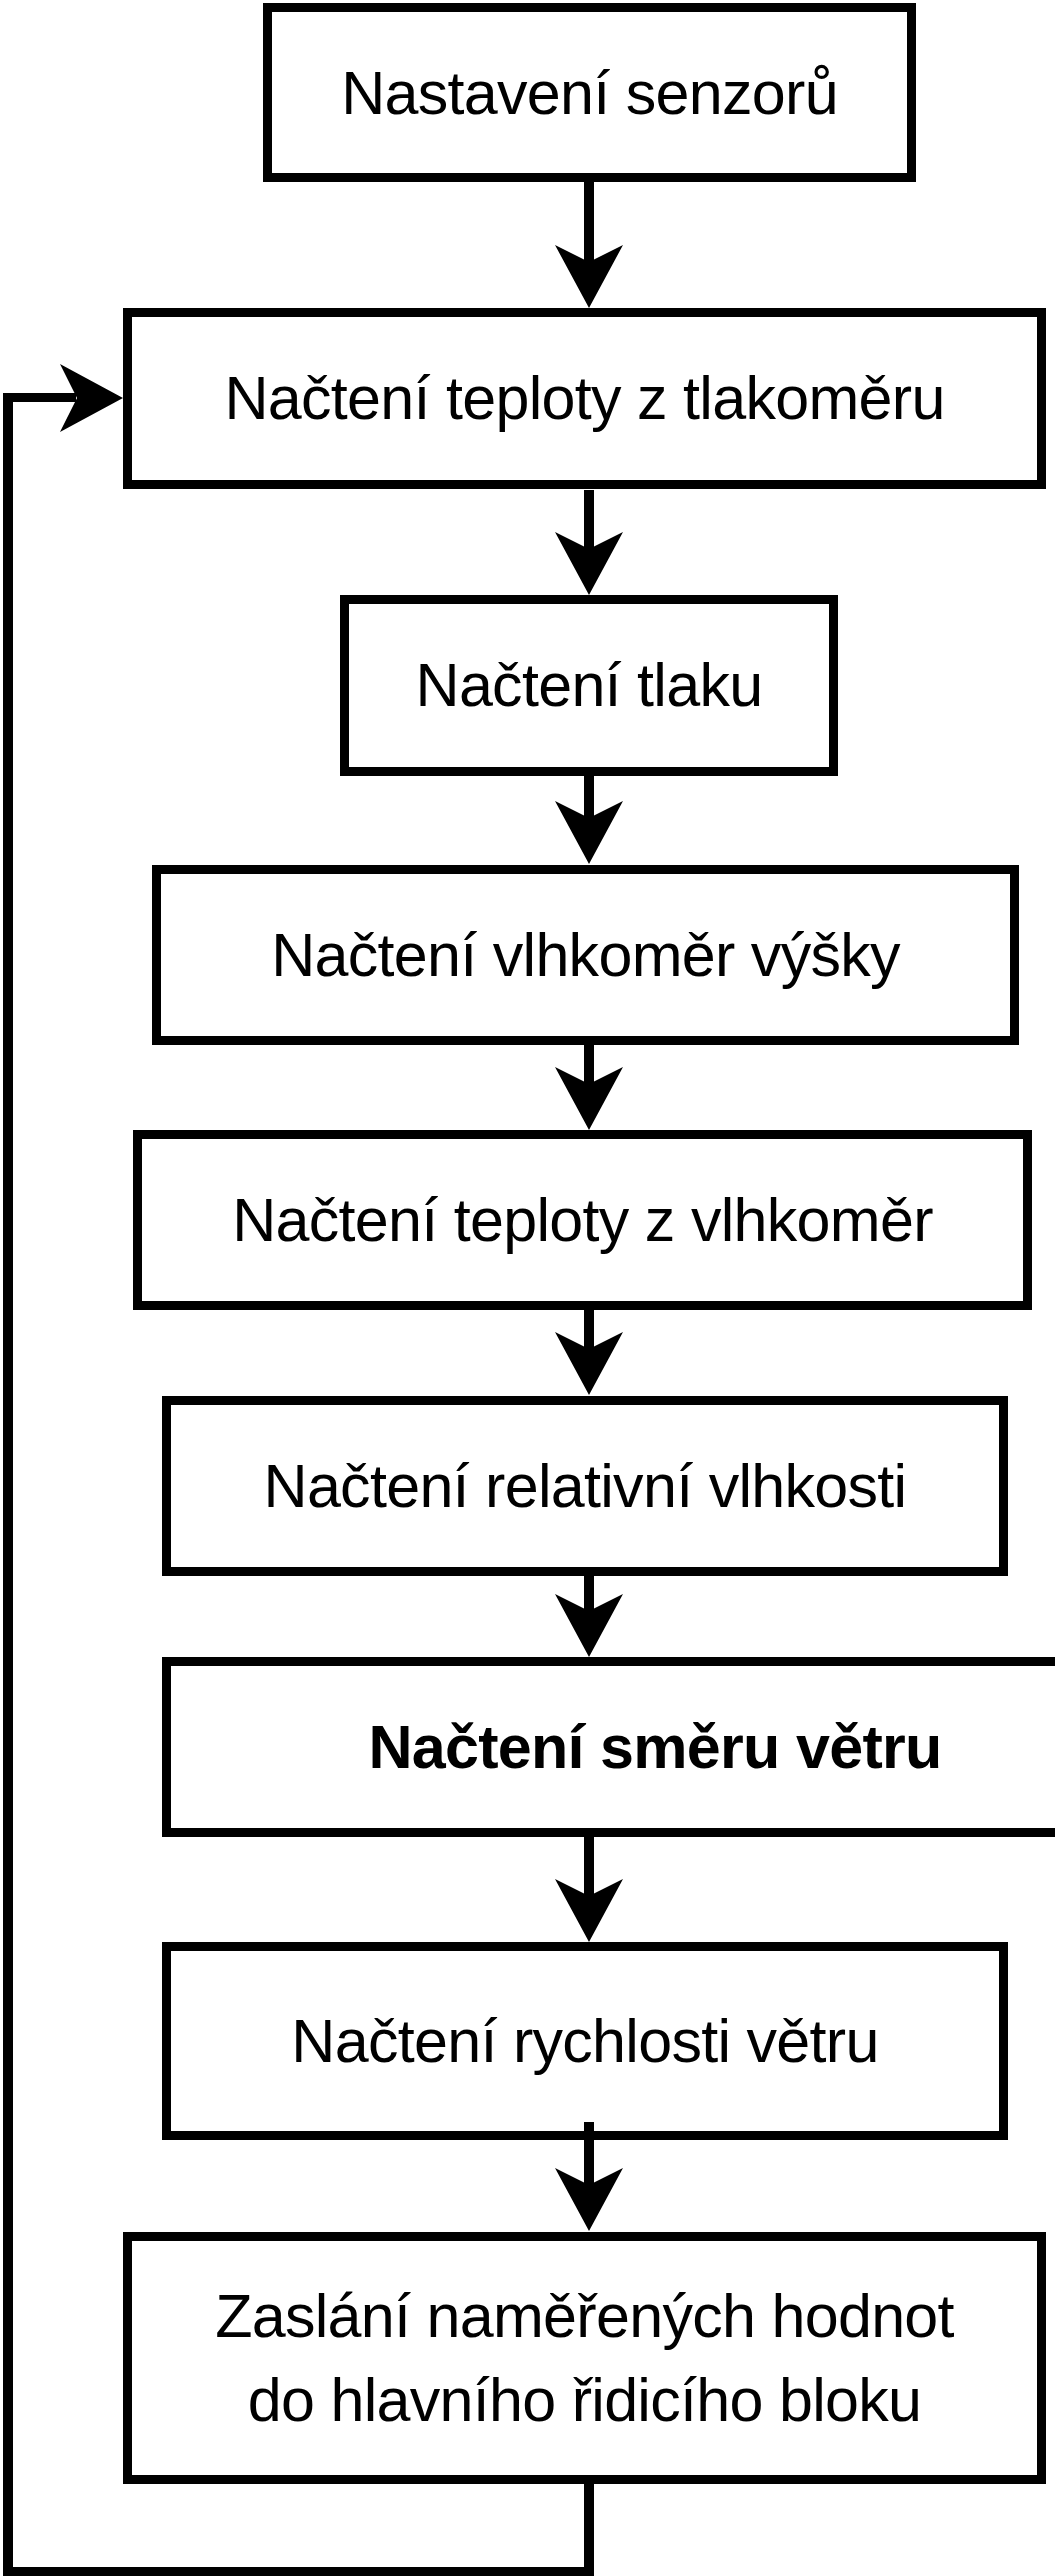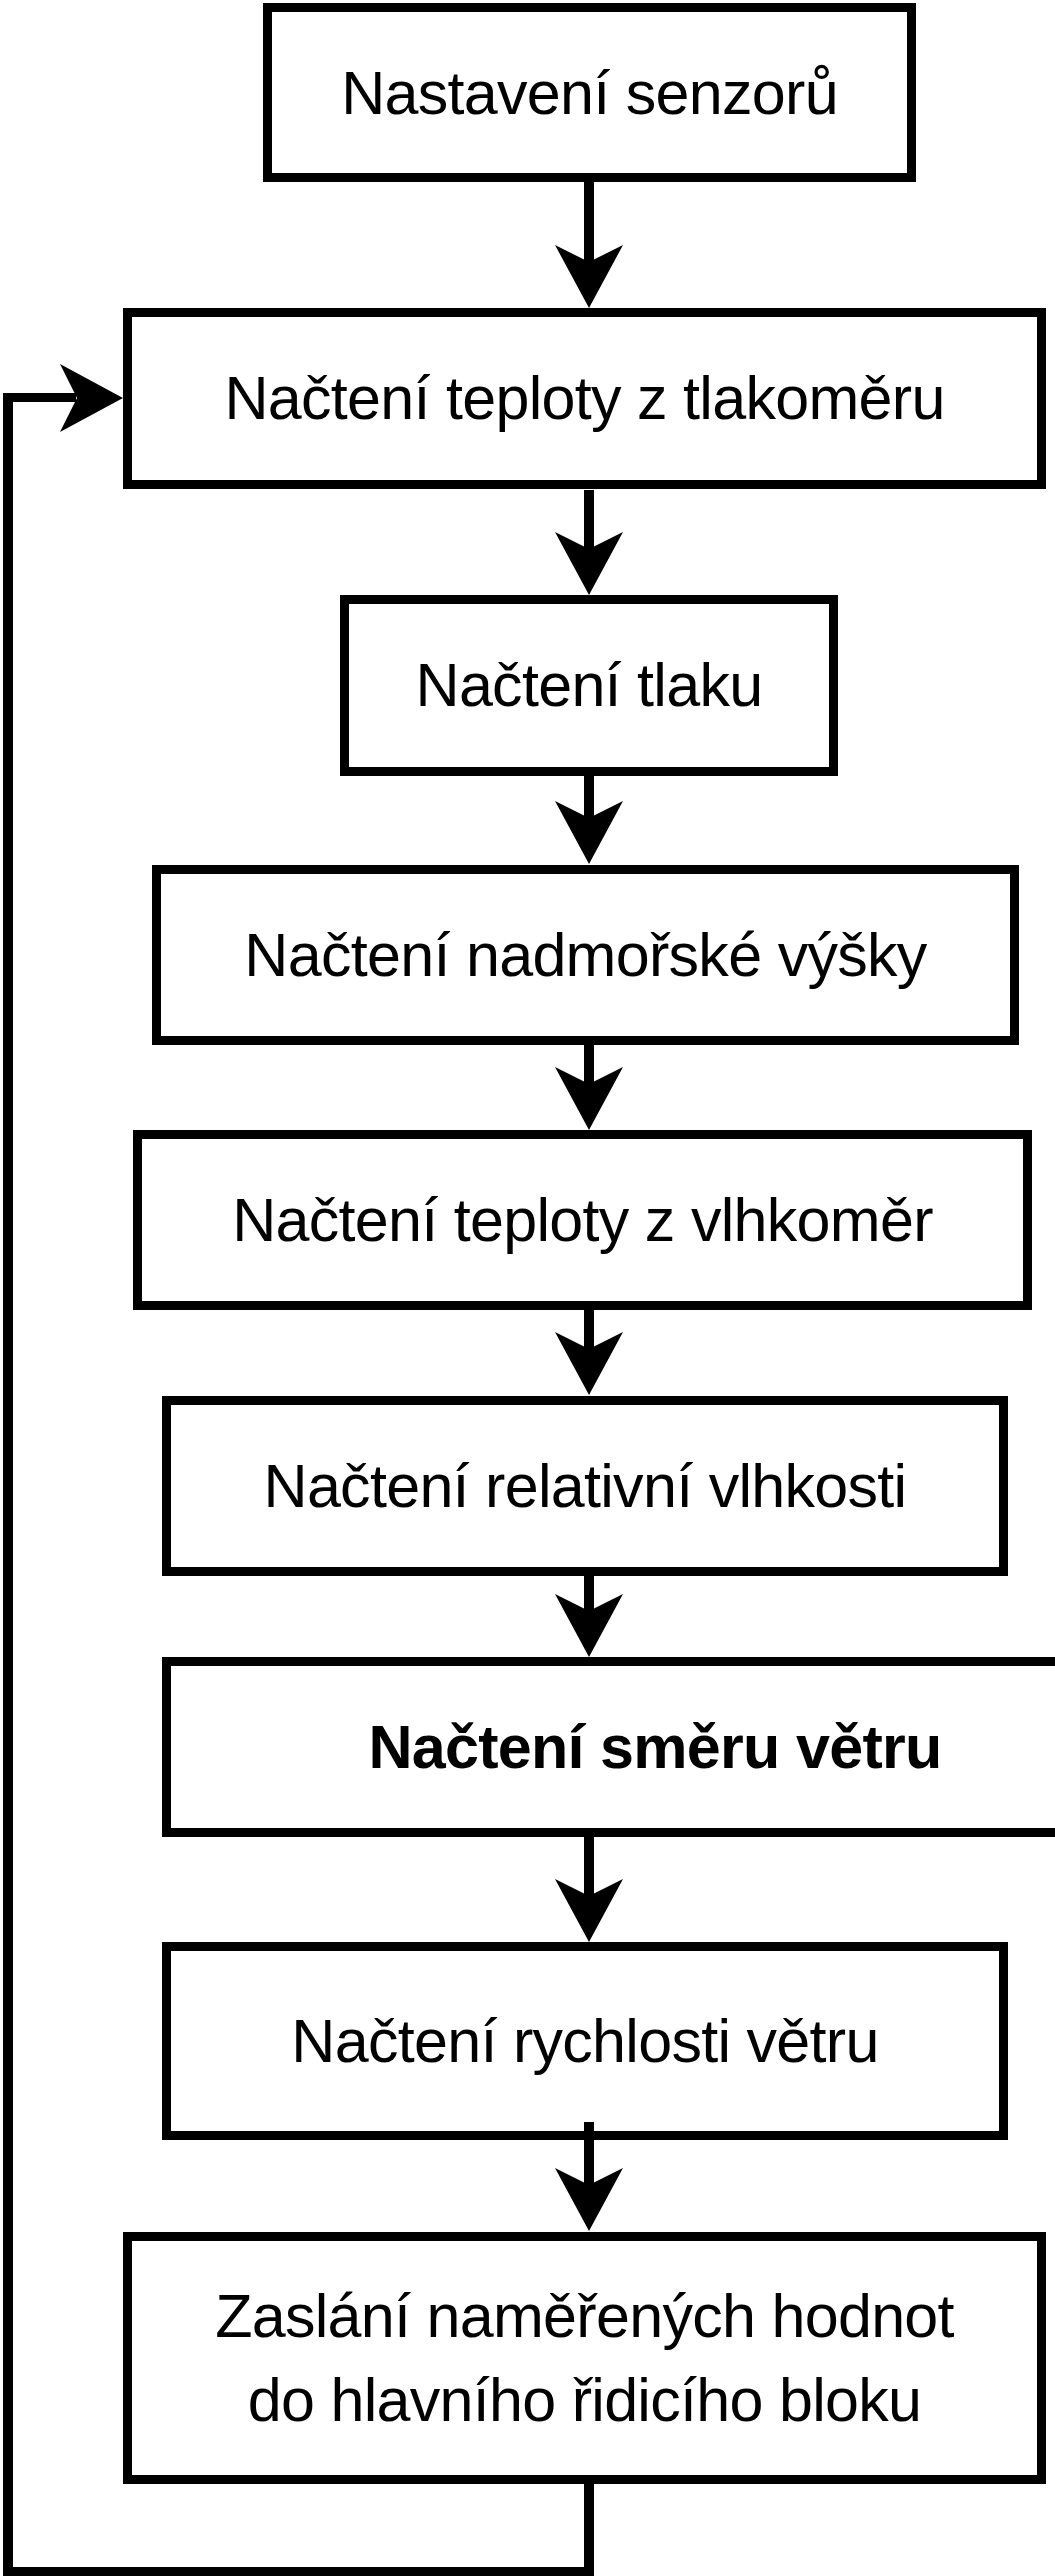--- a/index.html
+++ b/index.html
@@ -46,21 +46,21 @@
 
   <div class="node" style="left:123px;top:308px;width:923px;height:181px;">
     <span>Načtení teploty z tlakoměru</span>
   </div>
 
   <div class="node" style="left:340px;top:595px;width:498px;height:181px;justify-content:center;">
     <span>Načtení tlaku</span>
   </div>
 
   <div class="node" style="left:152px;top:865px;width:867px;height:180px;">
-    <span>Načtení nadmořské výšky</span>
+    <span>Načtení vlhkoměr výšky</span>
   </div>
 
   <div class="node" style="left:133px;top:1130px;width:899px;height:180px;">
     <span>Načtení teploty z vlhkoměr</span>
   </div>
 
   <div class="node" style="left:162px;top:1396px;width:846px;height:180px;">
     <span>Načtení relativní vlhkosti</span>
   </div>
 

